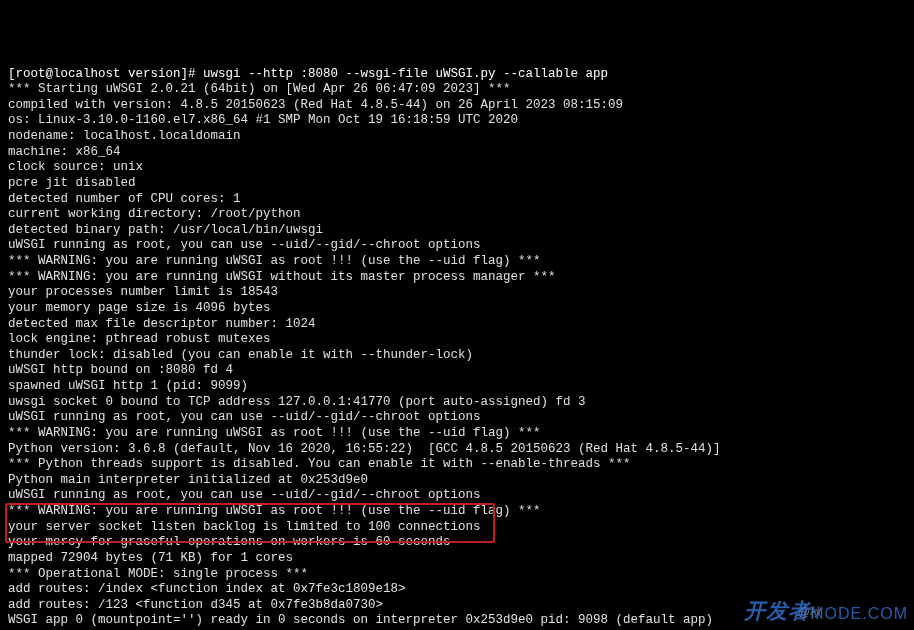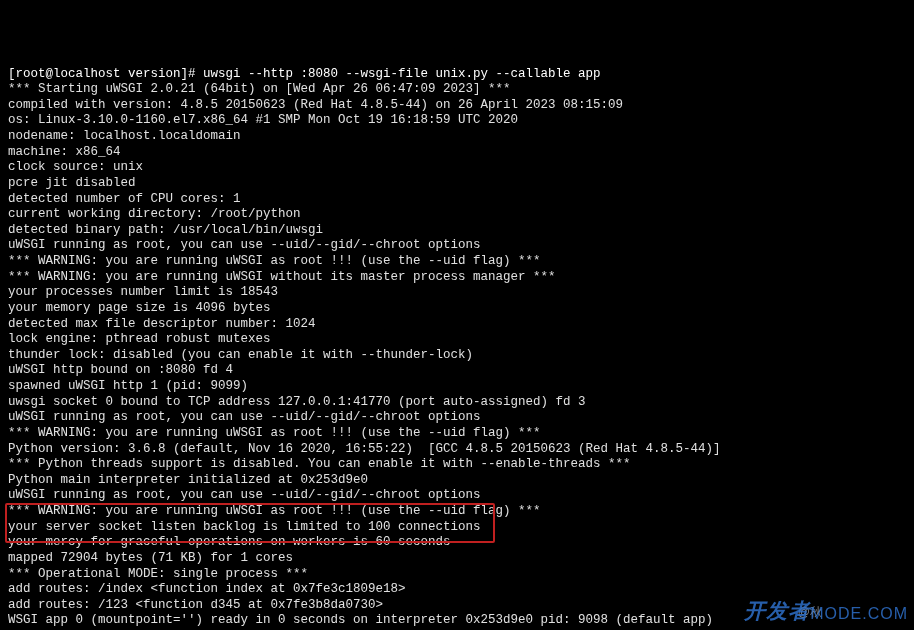--- a/index.html
+++ b/index.html
@@ -54,21 +54,21 @@
       color: #888;
       font-family: "Microsoft YaHei", sans-serif;
       font-size: 12px;
     }
   </style>
 </head>
 <body>
 
 
 
-<div><span class="prompt">[root@localhost version]# </span><span class="cmd">uwsgi --http :8080 --wsgi-file unix.py --callable app</span>
+<div><span class="prompt">[root@localhost version]# </span><span class="cmd">uwsgi --http :8080 --wsgi-file uWSGI.py --callable app</span>
 <span id="out">*** Starting uWSGI 2.0.21 (64bit) on [Wed Apr 26 06:47:09 2023] ***
 compiled with version: 4.8.5 20150623 (Red Hat 4.8.5-44) on 26 April 2023 08:15:09
 os: Linux-3.10.0-1160.el7.x86_64 #1 SMP Mon Oct 19 16:18:59 UTC 2020
 nodename: localhost.localdomain
 machine: x86_64
 clock source: unix
 pcre jit disabled
 detected number of CPU cores: 1
 current working directory: /root/python
 detected binary path: /usr/local/bin/uwsgi

